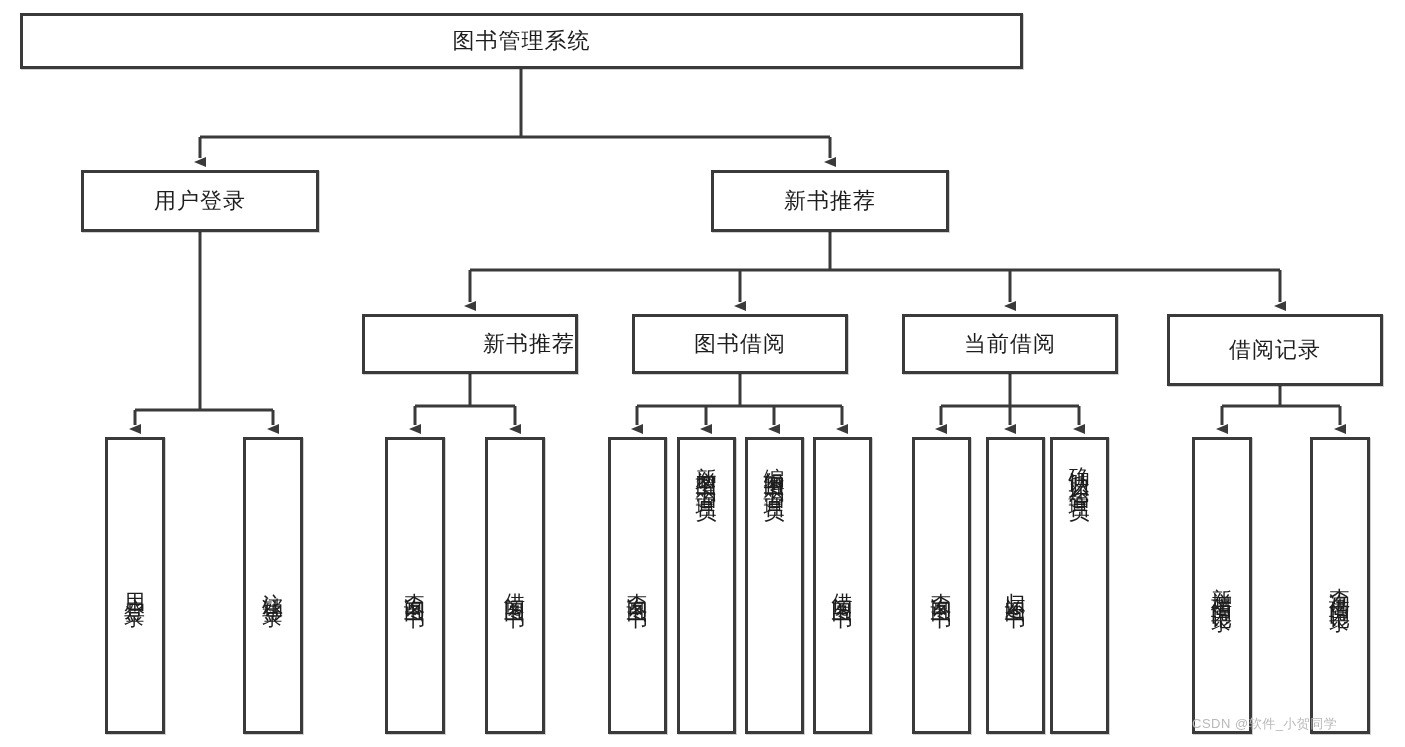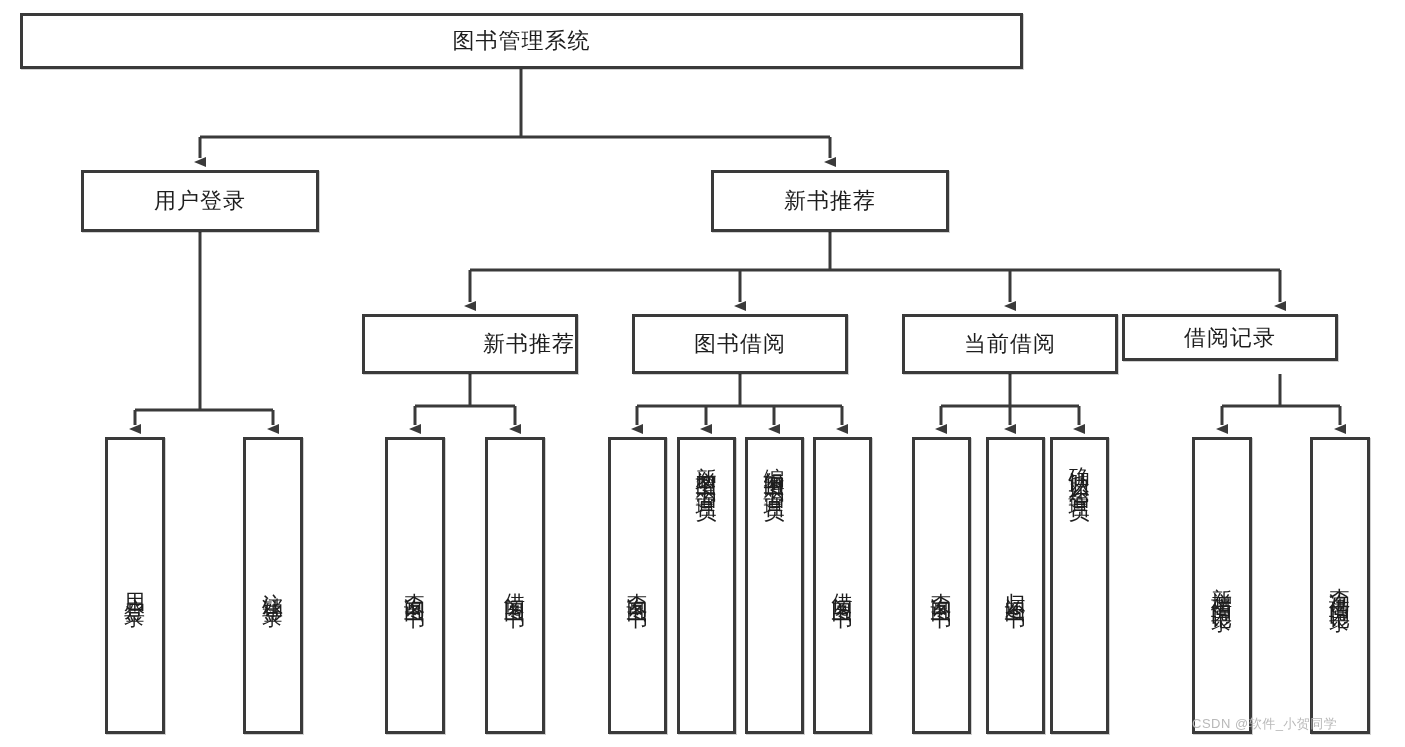--- a/index.html
+++ b/index.html
@@ -136,21 +136,21 @@
 
   <div class="node" id="n-l3-0" style="left: 362px; top: 314px; width: 216px; height: 60px; justify-content: flex-end;">
     <span class="lbl">新书推荐</span>
   </div>
   <div class="node" id="n-l3-1" style="left: 632px; top: 314px; width: 216px; height: 60px;">
     <span class="lbl">图书借阅</span>
   </div>
   <div class="node" id="n-l3-2" style="left: 902px; top: 314px; width: 216px; height: 60px;">
     <span class="lbl">当前借阅</span>
   </div>
-  <div class="node" id="n-l3-3" style="left: 1122px; top: 314px; width: 216px; height: 47px;">
+  <div class="node" id="n-l3-3" style="left: 1167px; top: 314px; width: 216px; height: 72px;">
     <span class="lbl">借阅记录</span>
   </div>
 
   <div class="node vert mid" id="n-lf-0" style="left: 105px; top: 437px; width: 60px; height: 297px;">
     <span class="lbl">用户登录</span>
   </div>
   <div class="node vert mid" id="n-lf-1" style="left: 243px; top: 437px; width: 60px; height: 297px;">
     <span class="lbl">注销登录</span>
   </div>
   <div class="node vert mid" id="n-lf-2" style="left: 385px; top: 437px; width: 60px; height: 297px;">

